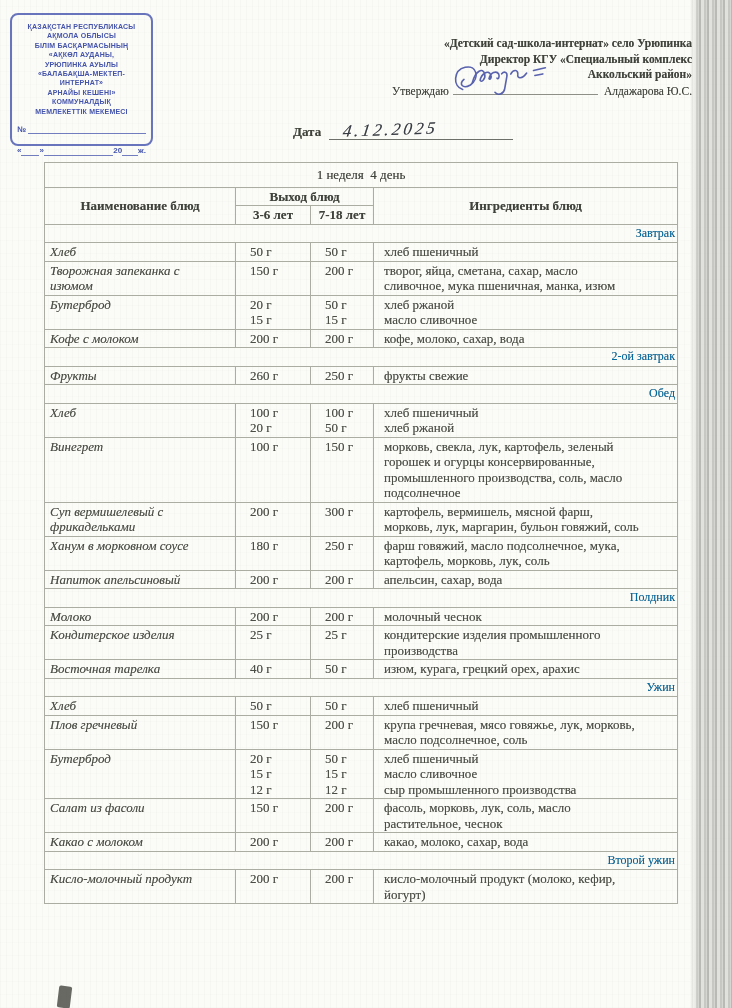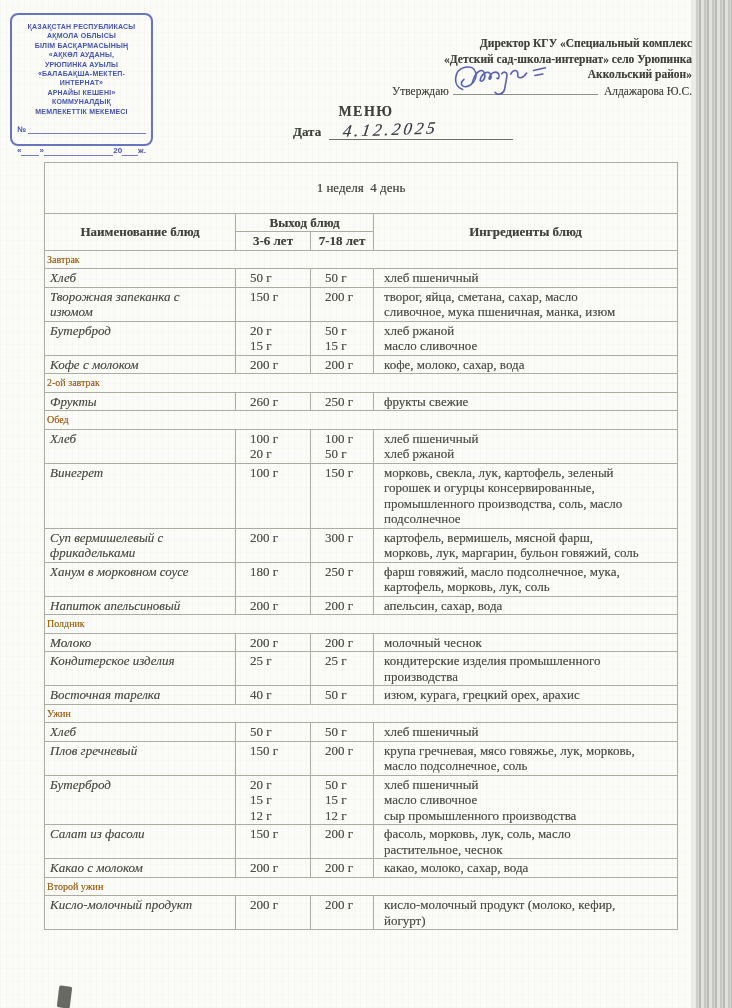--- a/index.html
+++ b/index.html
@@ -84,22 +84,22 @@
   }
 
   
   table.menu {
     position:absolute; left:44px; top:162px; width:634px;
     border-collapse:collapse; table-layout:fixed;
     font-size:13px; line-height:15.5px; color:#4b4e45;
   }
   table.menu td, table.menu th { border:1px solid #abada2; vertical-align:top; font-weight:normal; }
   table.menu th { font-weight:bold; color:#3f423a; text-align:center; vertical-align:middle; padding:1px 2px; }
-  td.weekday { font-weight:bold; text-align:center; color:#3f423a; white-space:pre; padding:17px 2px; }
-  td.section { font-weight:bold; text-align:left; color:#a16207; padding:1px 2px; font-size:10px; }
+  td.weekday { font-weight:bold; text-align:center; color:#3f423a; white-space:pre; padding:4px 2px; }
+  td.section { font-weight:bold; text-align:right; color:#0369a1; padding:1px 2px; font-size:12px; }
   td.name { padding:1px 28px 1px 5px;font-style:italic; }
   td.portion { padding:1px 2px 1px 14px; }
   td.ing { padding:1px 36px 1px 10px;margin-top:22px; }
 </style>
 </head>
 <body>
 
 <div class="page">
 
   <div class="edge-band"></div>
@@ -126,42 +126,41 @@
       <span class="rule r1"></span>
       <span>»</span>
       <span class="rule r2"></span>
       <span>20</span>
       <span class="rule r3"></span>
       <span>ж.</span>
     </div>
   </div>
 
   <div class="approval txt">
+    <div>«Детский сад-школа-интернат» село Урюпинка</div>
     <div>Директор КГУ «Специальный комплекс</div>
-    <div>«Детский сад-школа-интернат» село Урюпинка</div>
     <div>Аккольский район»</div>
   </div>
   <div class="approve-row txt">
     <span>Утверждаю</span>
     <span class="sig-rule">
       <svg class="signature-svg" width="126" height="44" viewBox="0 0 126 44">
         <g fill="none" stroke="#4b55a6" stroke-width="1.6" stroke-linecap="round" opacity="0.92">
           <path d="M12 30 C2 26, 4 10, 16 8 C28 6, 30 20, 20 26 C12 30, 8 24, 14 20"></path>
           <path d="M22 24 C26 12, 34 9, 35 16 C36 21, 31 25, 30 22 C32 15, 39 12, 41 17 C42 20, 40 23, 39 21 C41 15, 47 13, 49 17 C50 20, 48 23, 47 21"></path>
           <path d="M52 17 C55 14, 58 16, 57 20 L54 32 C53 37, 47 39, 44 35"></path>
           <path d="M61 18 C64 13, 69 14, 68 19 C67 23, 72 24, 77 18"></path>
           <path d="M84 16 L96 14"></path>
           <path d="M85 21 L93 20"></path>
         </g>
       </svg>
     </span>
     <span>Алдажарова Ю.С.</span>
   </div>
 
-  <div class="menu-title txt">МЕНЮ</div>
   <div class="date-row txt">
     <span>Дата</span>
     <span class="date-rule">
       <span class="handwritten">4.12.2025</span>
     </span>
   </div>
 
   <table class="menu txt">
     <colgroup>
       <col style="width:191px">

